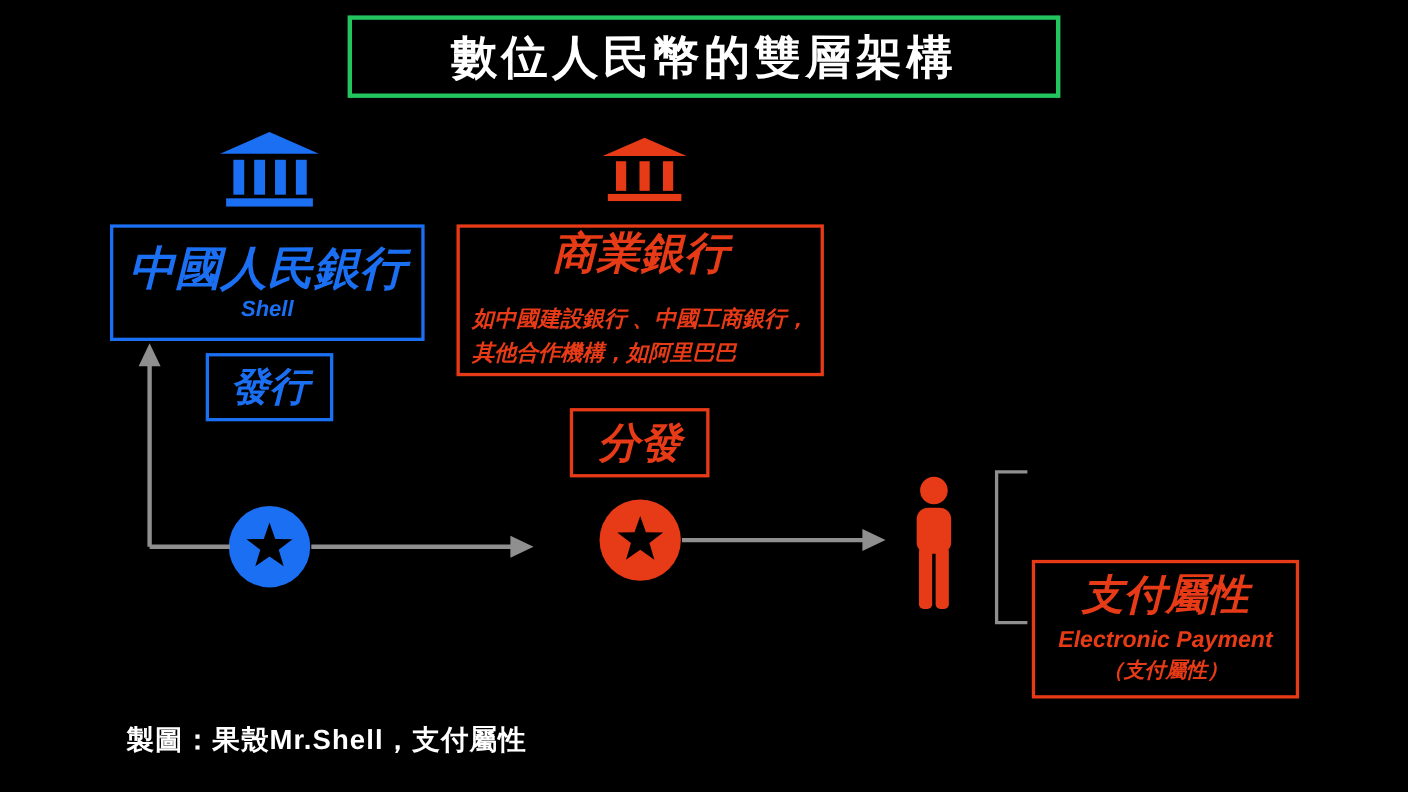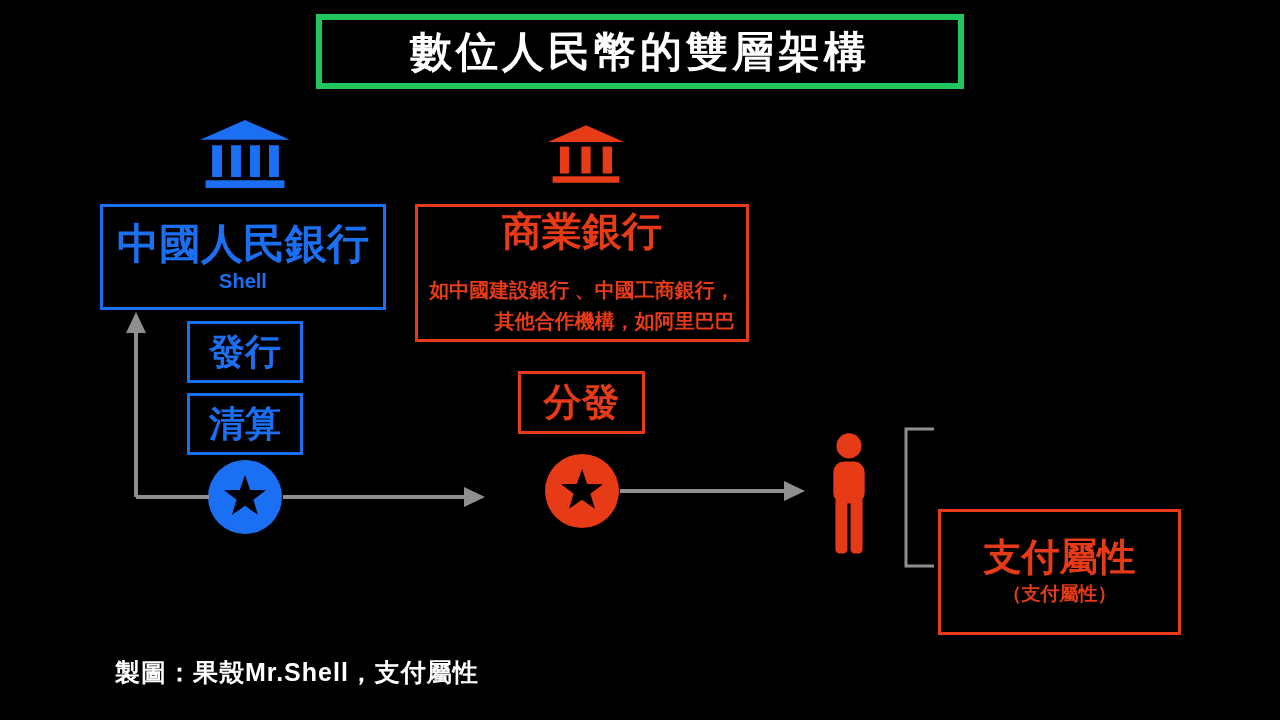--- a/index.html
+++ b/index.html
@@ -9,28 +9,28 @@
   }
   .abs { position:absolute; box-sizing:border-box; }
 
   
   .blue { color:#1b6ff2; border-color:#1b6ff2; }
   .red  { color:#e73a17; border-color:#e73a17; }
 
   
   .title-box {
     left:316px; top:14px; width:648px; height:75px;
-    border:6px solid #22c55e; display:flex; align-items:center; justify-content:center;
+    border:4px solid #22c55e; display:flex; align-items:center; justify-content:center;
   }
   .title-box .txt { color:#ffffff; font-size:42px; font-weight:bold; letter-spacing:4px; }
 
   
   .outline-box {
     border:3px solid; display:flex; flex-direction:column;
-    align-items:center; justify-content:center; text-align:right;
+    align-items:center; justify-content:center; text-align:left;font-style:italic;
   }
   #central-bank-box { left:100px; top:204px; width:286px; height:106px; }
   #central-bank-box .name { font-size:42px; font-weight:bold; line-height:1.1; }
   #central-bank-box .sub  { font-size:20px; font-weight:bold; margin-top:2px; }
 
   #issue-box    { left:187px; top:321px; width:116px; height:62px; }
   #clearing-box { left:187px; top:393px; width:116px; height:62px; }
   .small-label { font-size:36px; font-weight:bold; }
 
   #commercial-bank-box { left:415px; top:204px; width:334px; height:138px; }
@@ -82,23 +82,20 @@
 
   <div id="central-bank-box" class="abs outline-box blue">
     <div class="name">中國人民銀行</div>
     <div class="sub">Shell</div>
   </div>
 
   <div id="issue-box" class="abs outline-box blue">
     <span class="small-label">發行</span>
   </div>
 
-  <div id="clearing-box" class="abs outline-box blue">
-    <span class="small-label">清算</span>
-  </div>
 
   <svg id="central-token" class="abs icon-svg blue" viewBox="0 0 76 76">
     <circle cx="38" cy="38" r="37" fill="currentColor"></circle>
     <polygon fill="#000000" points="38,16 43.2,30.9 58.9,31.2 46.4,40.7 50.9,55.8 38,46.8 25.1,55.8 29.6,40.7 17.1,31.2 32.8,30.9"></polygon>
   </svg>
 
   <svg id="commercial-bank-icon" class="abs icon-svg red" viewBox="0 0 84 62">
     <polygon points="42,0 83,18 1,18" fill="currentColor"></polygon>
     <rect x="14" y="23" width="10" height="29" fill="currentColor"></rect>
     <rect x="37" y="23" width="10" height="29" fill="currentColor"></rect>
@@ -126,20 +123,21 @@
   <svg id="user-icon" class="abs icon-svg red" viewBox="0 0 44 118">
     <circle cx="22" cy="13" r="12" fill="currentColor"></circle>
     <rect x="7" y="28" width="30" height="40" rx="10" fill="currentColor"></rect>
     <rect x="9" y="62" width="11.5" height="54" rx="4" fill="currentColor"></rect>
     <rect x="23.5" y="62" width="11.5" height="54" rx="4" fill="currentColor"></rect>
   </svg>
 
 
   <div id="crossborder-box" class="abs outline-box right-box red">
     <div class="name">支付屬性</div>
+    <div class="sub">Electronic Payment</div>
     <div class="note">（支付屬性）</div>
   </div>
 
   <svg id="arrows" class="abs" viewBox="0 0 1280 720">
     <g stroke="#8f8f8f" stroke-width="4" fill="none">
       <line x1="136" y1="497" x2="136" y2="331"></line>
       <line x1="136" y1="497" x2="209" y2="497"></line>
       <line x1="283" y1="497" x2="466" y2="497"></line>
       <line x1="620" y1="491" x2="786" y2="491"></line>
     </g>

